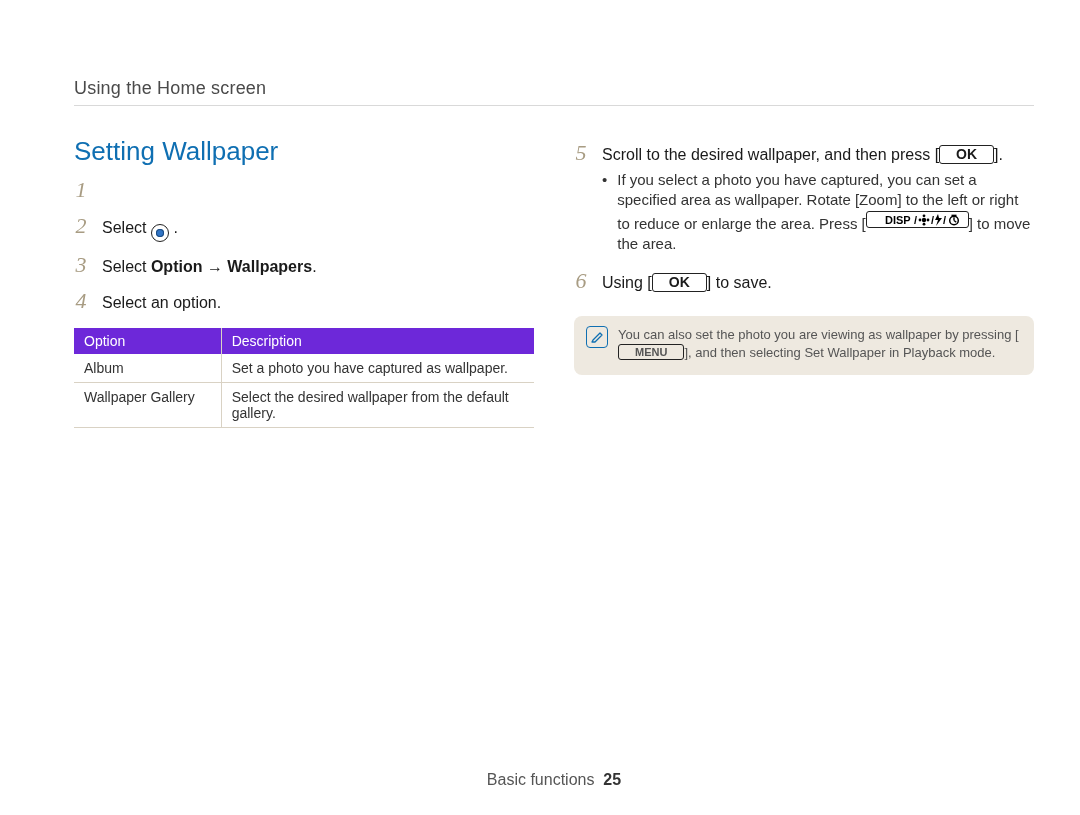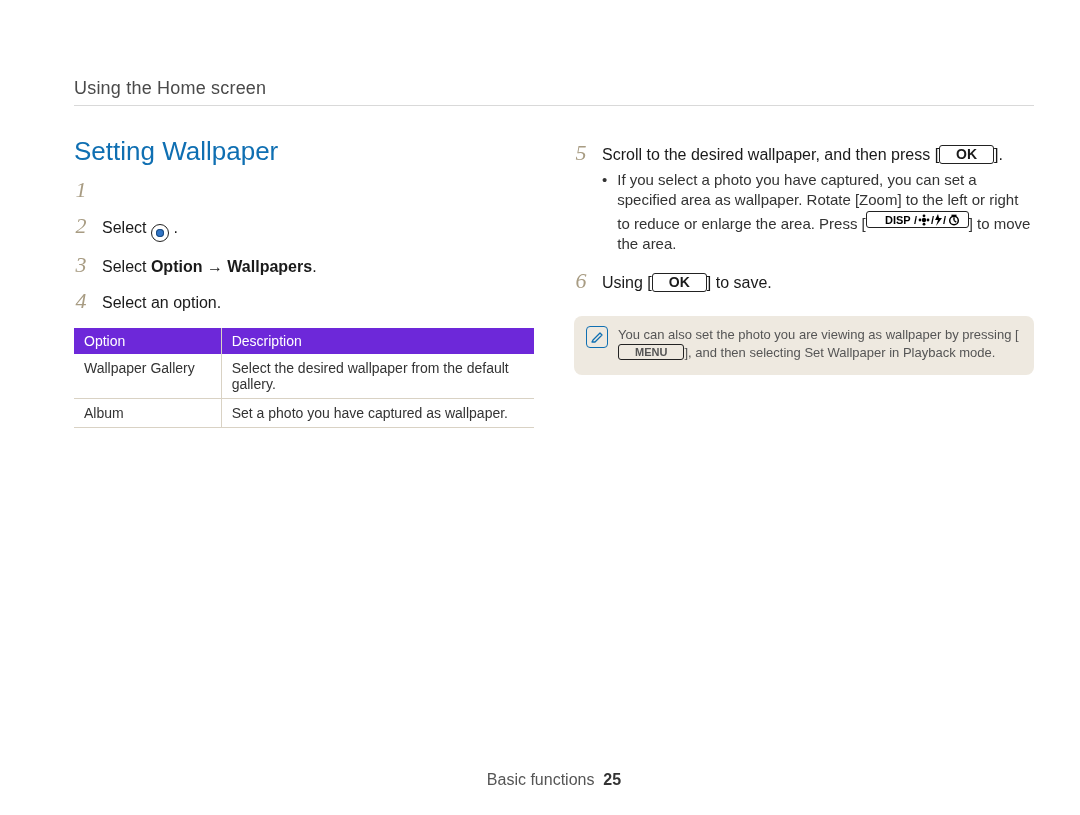--- a/index.html
+++ b/index.html
@@ -207,26 +207,26 @@
 
       <table class="opts">
         <thead>
           <tr>
             <th style="width:32%">Option</th>
             <th>Description</th>
           </tr>
         </thead>
         <tbody>
           <tr>
+            <td>Album</td>
+            <td>Set a photo you have captured as wallpaper.</td>
+          </tr>
+          <tr>
             <td>Wallpaper Gallery</td>
             <td>Select the desired wallpaper from the default gallery.</td>
-          </tr>
-          <tr>
-            <td>Album</td>
-            <td>Set a photo you have captured as wallpaper.</td>
           </tr>
         </tbody>
       </table>
     </div>
 
     <div class="col">
 
       <div class="step" style="margin-top:4px;">
         <div class="step-num">5</div>
         <div class="step-body">

